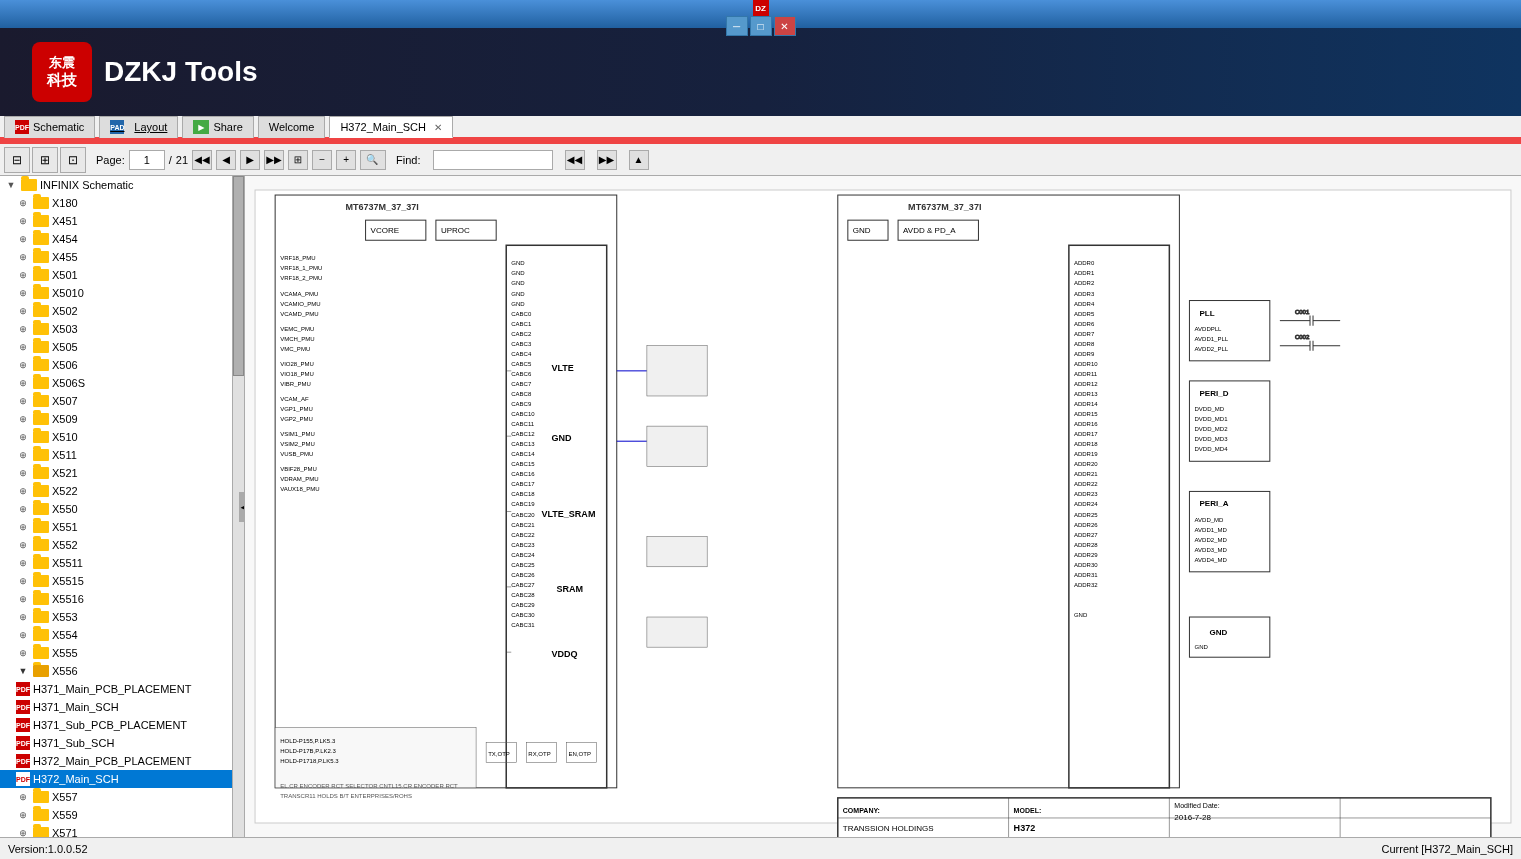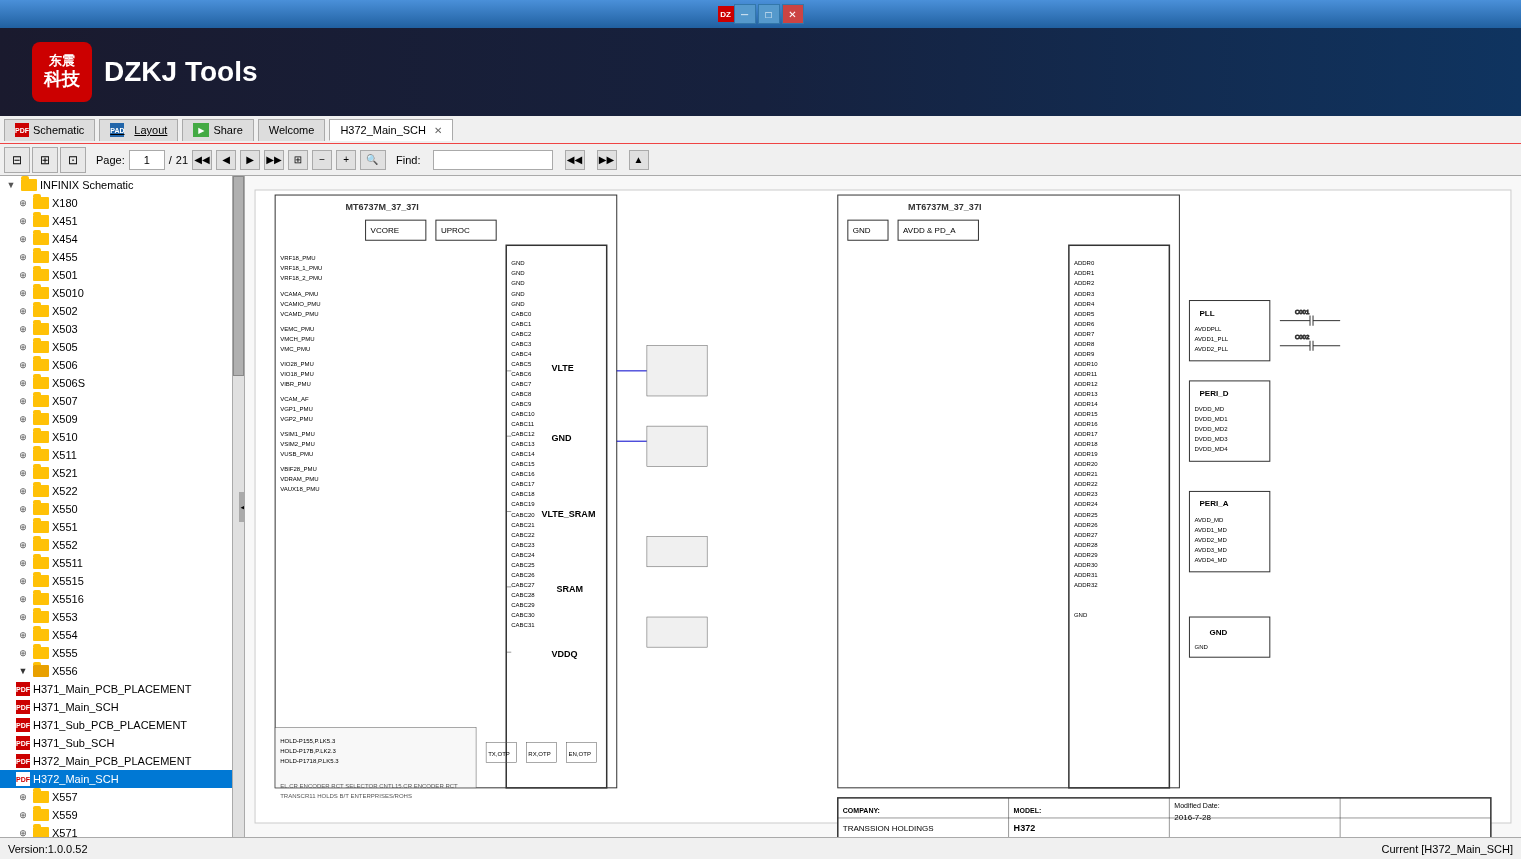--- a/index.html
+++ b/index.html
@@ -4,23 +4,24 @@
   <style>
     * { margin: 0; padding: 0; box-sizing: border-box; }
     body { font-family: Arial, sans-serif; font-size: 11px; background: #c0c0c0; width: 1521px; height: 859px; overflow: hidden; }
 
     
     #title-bar {
       background: linear-gradient(to bottom, #4a90d9, #2060a0);
       height: 28px;
       display: flex;
       align-items: center;
-      justify-content: center;
+      justify-content: space-between;
       padding: 0 4px;
       color: white;
+      flex-direction: column;
     }
     #title-bar .title-text { flex: 1; text-align: center; font-size: 12px; font-weight: normal; }
     #title-bar .win-controls { display: flex; gap: 2px; }
     #title-bar .win-btn {
       width: 22px; height: 20px;
       background: #5599cc;
       border: 1px solid #3377aa;
       color: white;
       font-size: 10px;
       cursor: pointer;
@@ -51,21 +52,21 @@
     }
     #logo-text { color: white; font-size: 28px; font-weight: bold; }
     #tagline { margin-left: auto; color: white; font-size: 22px; font-weight: bold; }
 
     
     #toolbar {
       background: #f0f0f0;
       height: 28px;
       display: flex;
       align-items: center;
-      border-bottom: 1px solid #ef4444;
+      border-bottom: 7px solid #ef4444;
       padding: 0 4px;
       gap: 4px;
     }
     .toolbar-tab {
       height: 22px;
       padding: 0 10px;
       border: 1px solid #aaa;
       border-bottom: none;
       background: #ddd;
       cursor: pointer;
@@ -211,21 +212,21 @@
     <div class="win-btn">─</div>
     <div class="win-btn">□</div>
     <div class="win-btn close">✕</div>
   </div>
 </div>
 
 <div id="header">
   <div id="logo-area">
     <div id="logo-icon">
       <span style="font-size:13px;">东震</span>
-      <span style="font-size:18px;">科技</span>
+      <span style="font-size:15px;">科技</span>
     </div>
     <div id="logo-text">DZKJ Tools</div>
   </div>
 </div>
 
 <div id="toolbar">
   <div class="toolbar-tab">
     <div class="tab-icon" style="font-size:7px;">PDF</div>
     <span>Schematic</span>
   </div>

